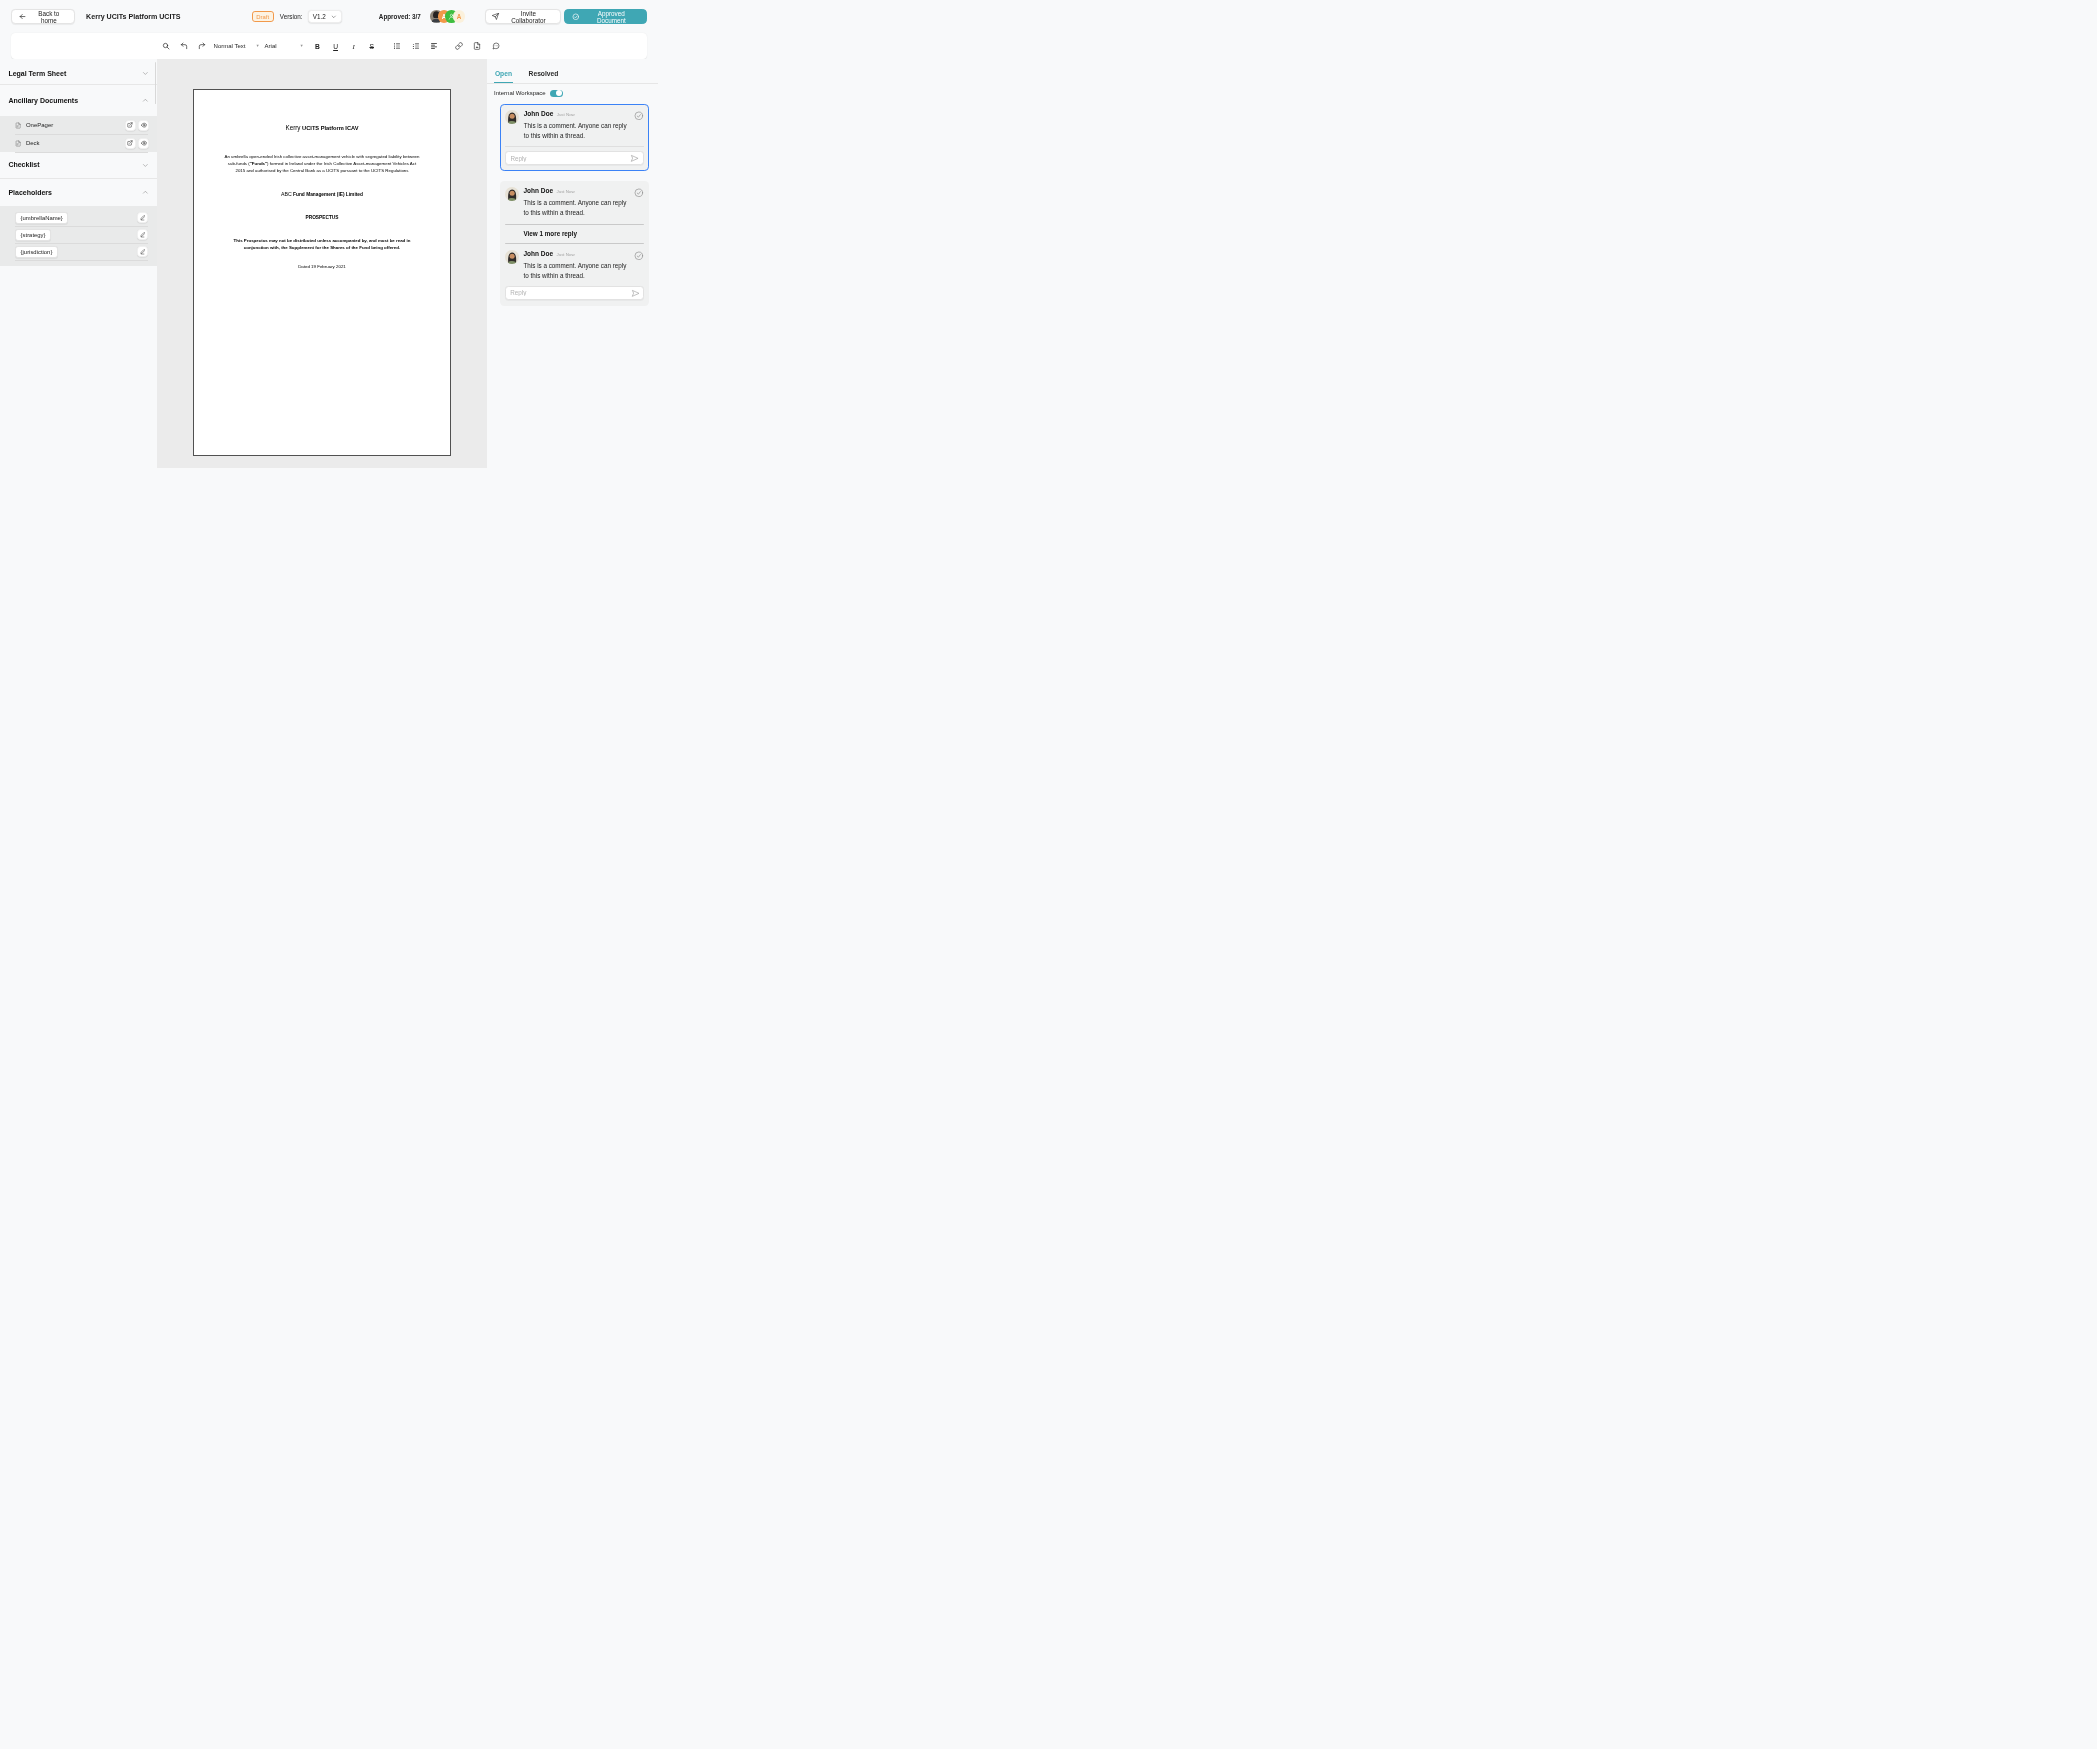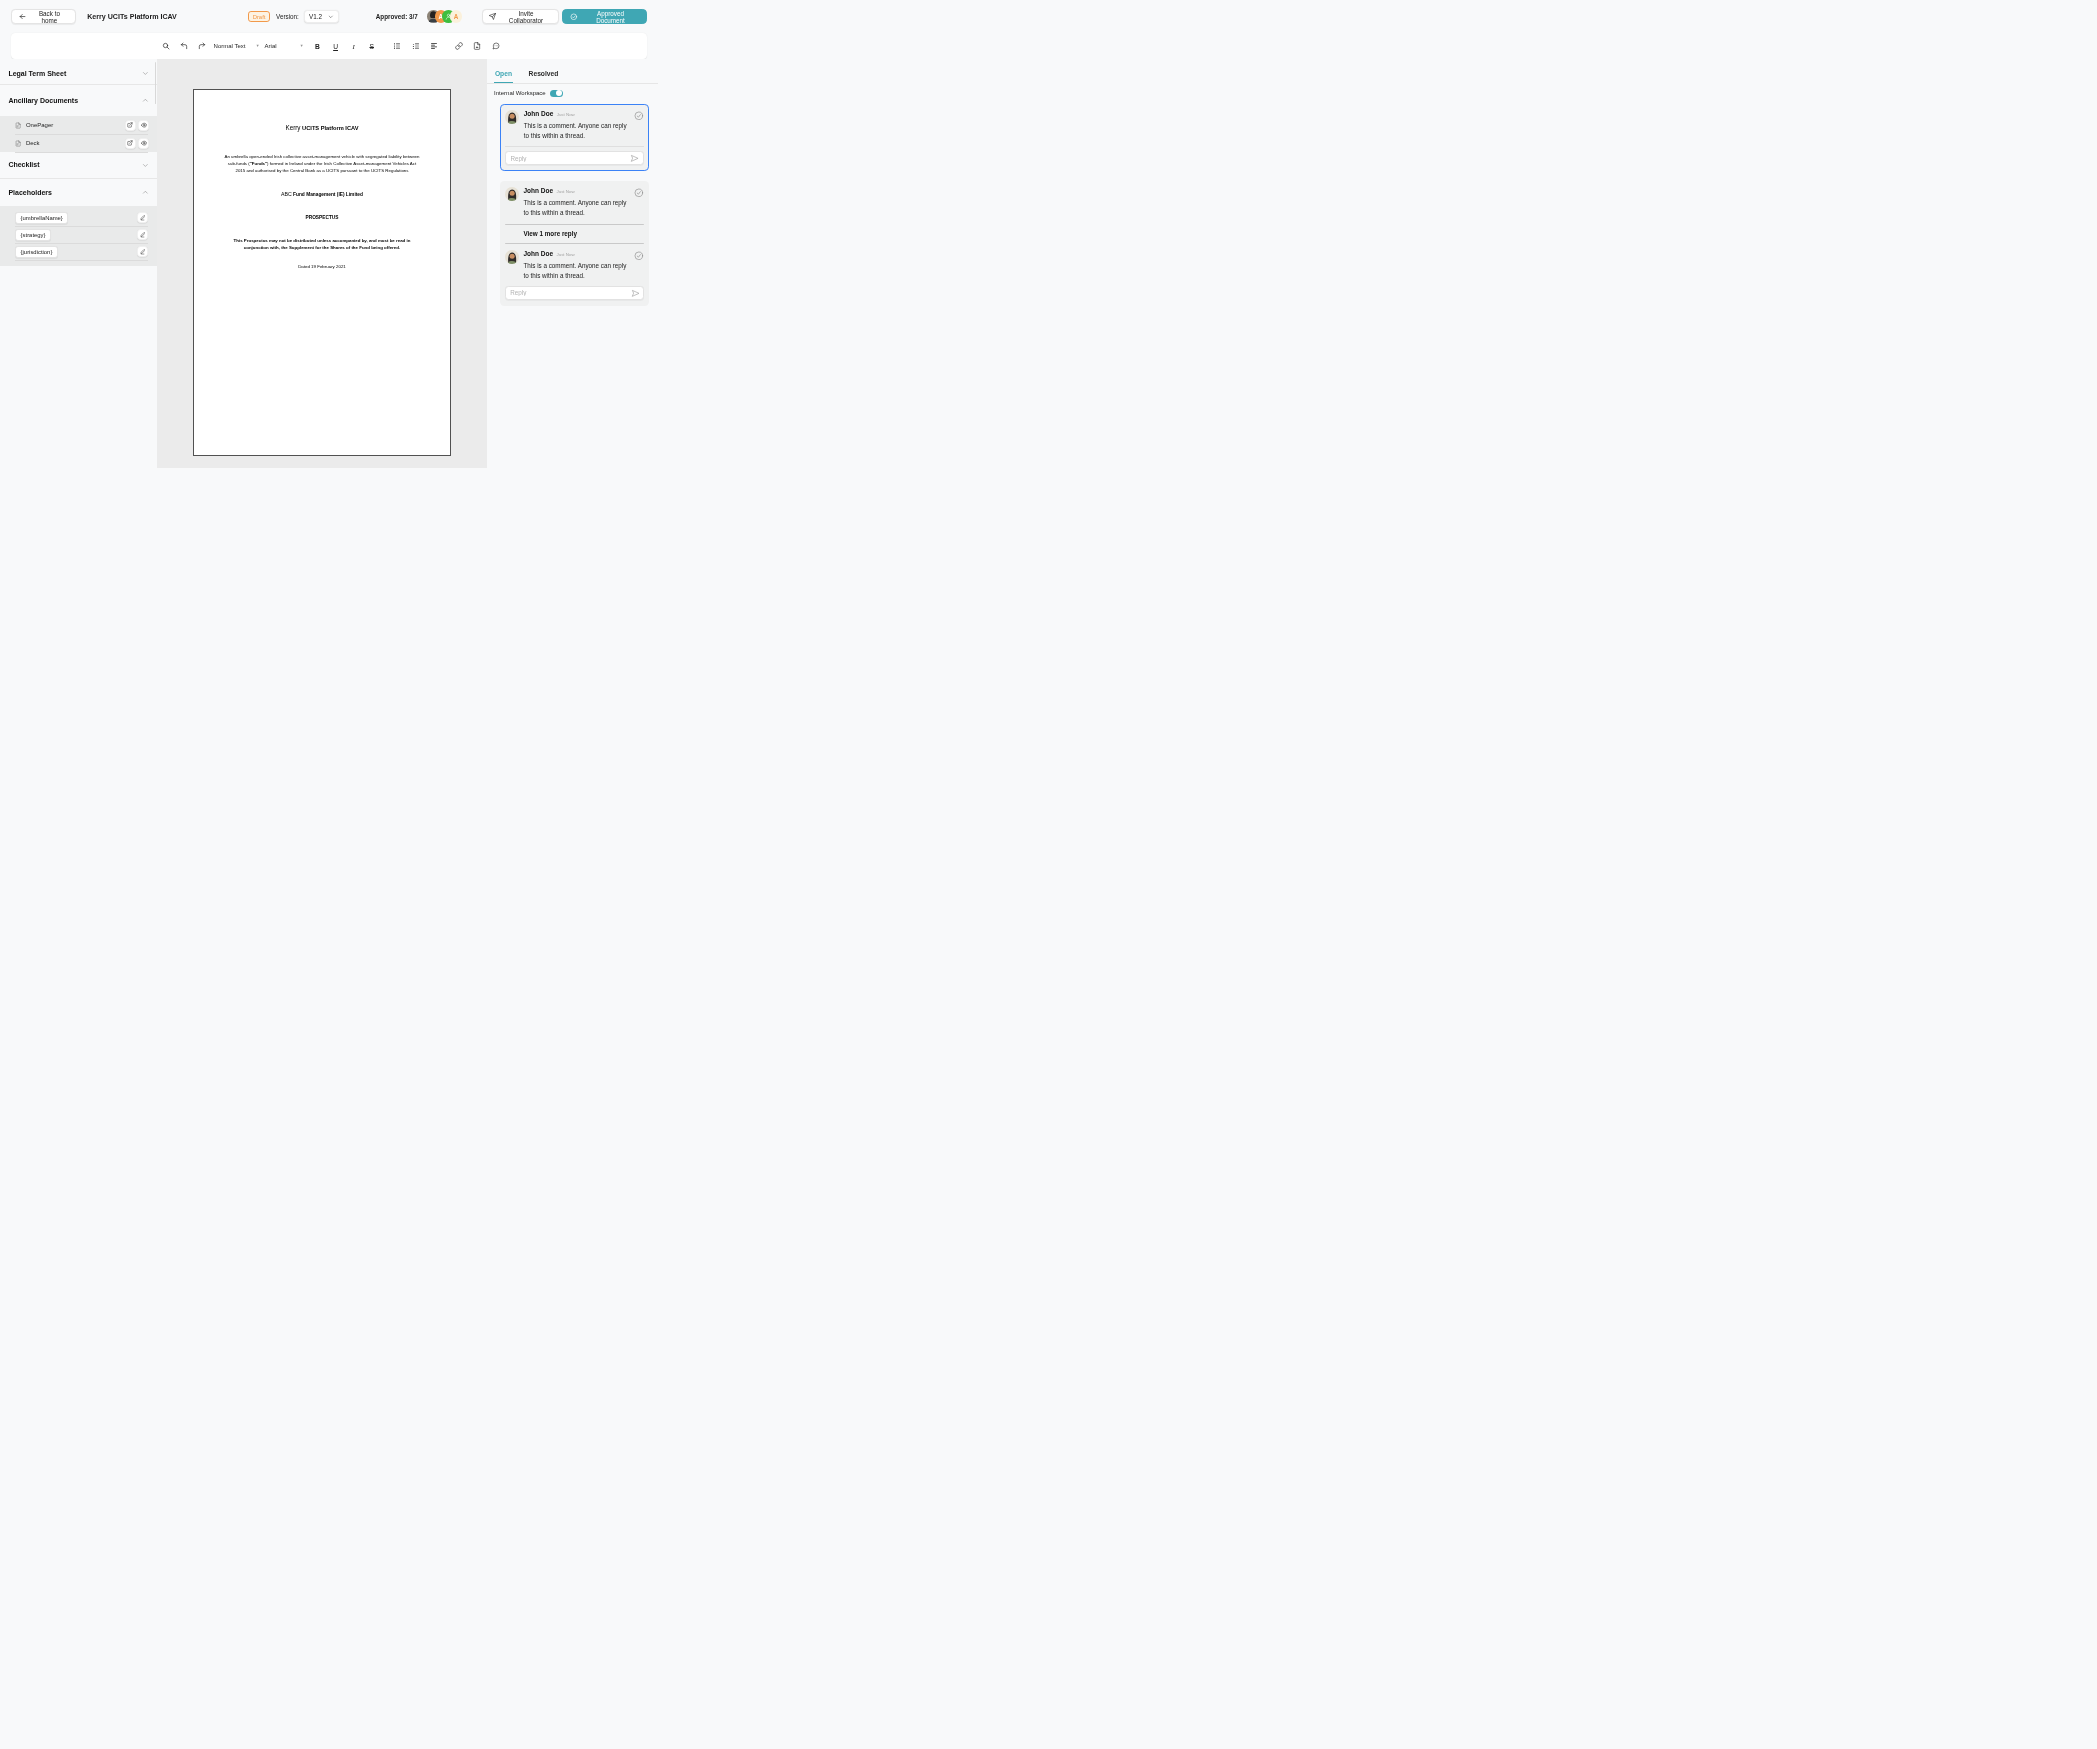--- a/index.html
+++ b/index.html
@@ -132,21 +132,21 @@
 <header class="topbar">
   <button class="btn">
     <span>
       <svg width="7.1" height="7.1" viewBox="0 0 24 24" fill="none" stroke="currentColor" stroke-width="2.2" stroke-linecap="round" stroke-linejoin="round">
           <line x1="20" y1="12" x2="4" y2="12"></line>
           <polyline points="11 5 4 12 11 19"></polyline>
         </svg>
     </span>
     <span>Back to home</span>
   </button>
-  <h1 class="page-title">Kerry UCITs Platform ICAV</h1>
+  <h1 class="page-title">Kerry UCITs Platform UCITS</h1>
   <span class="draft">Draft</span>
   <span class="vlabel">Version:</span>
   <button class="select">
     <span>V1.2</span>
     <span>
       <svg width="5.5" height="5.5" viewBox="0 0 24 24" fill="none" stroke="#333" stroke-width="2" stroke-linecap="round" stroke-linejoin="round">
           <polyline points="5 9 12 16 19 9"></polyline>
         </svg>
     </span>
   </button>

